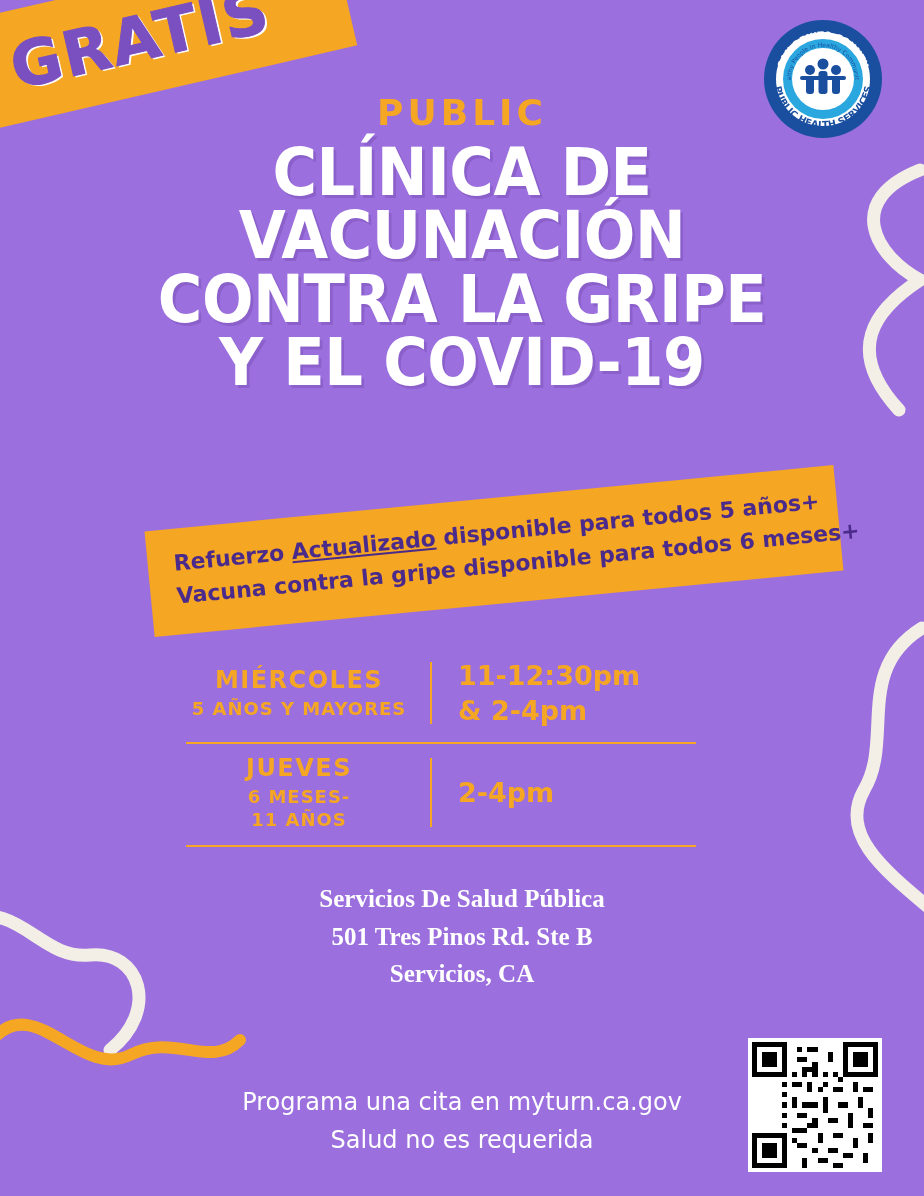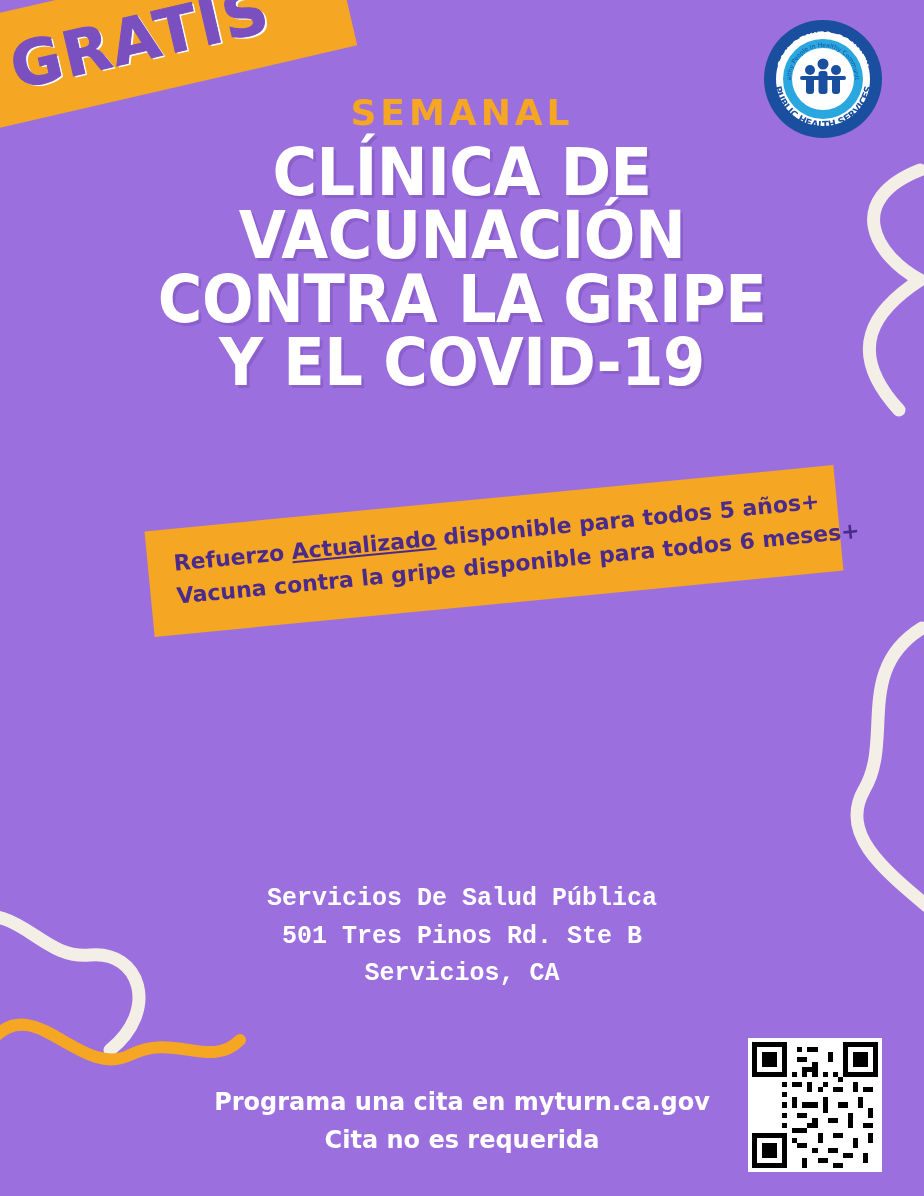--- a/index.html
+++ b/index.html
@@ -161,36 +161,36 @@
     line-height: 1.3;
   }
 
   
   .address {
     position: absolute;
     left: 0;
     right: 0;
     top: 880px;
     text-align: center;
-    font-family: Liberation Mono, monospace;
+    font-family: Liberation Serif, serif;
     font-weight: 700;
     font-size: 25px;
     color: #ffffff;
     line-height: 1.5;
   }
 
   
   .footer {
     position: absolute;
     left: 0;
     right: 0;
     top: 1083px;
     text-align: center;
     font-family: "DejaVu Sans", sans-serif;
-    font-weight: 700;
+    font-weight: 400;
     font-size: 24px;
     color: #ffffff;
     line-height: 1.6;
   }
 
   
   .qr {
     position: absolute;
     right: 42px;
     bottom: 24px;
@@ -250,44 +250,68 @@
         <circle cx="61" cy="46" r="5.5"></circle>
           <rect x="56.5" y="53" width="9" height="23" rx="3"></rect>
         <circle cx="74" cy="52" r="5"></circle>
           <rect x="70" y="58" width="8" height="18" rx="3"></rect>
         <path d="M40 60 L82 60" stroke="#1a4fa0" stroke-width="4" stroke-linecap="round"></path>
       </g>
     </svg>
   </div>
 
   <div class="headline-wrap">
-    <div class="kicker">SEMANAL</div>
+    <div class="kicker">PUBLIC</div>
     <div class="headline">
       <span class="line">CLÍNICA DE</span>
       <span class="line">VACUNACIÓN</span>
       <span class="line">CONTRA LA GRIPE</span>
       <span class="line">Y EL COVID-19</span>
     </div>
   </div>
 
   <div class="banner">
     <div class="banner-line"><span>Refuerzo </span><u>Actualizado</u><span> disponible para todos 5 años+</span></div>
     <div class="banner-line">Vacuna contra la gripe disponible para todos 6 meses+</div>
   </div>
 
+  <div class="schedule">
+    <div class="sched-row">
+      <div class="sched-left">
+        <div class="day">MIÉRCOLES</div>
+        <div class="ages">5 AÑOS Y MAYORES</div>
+      </div>
+      <div class="divider-v"></div>
+      <div class="sched-right">
+        <div class="time" style="white-space:pre-line;">11-12:30pm
+&amp; 2-4pm</div>
+      </div>
+    </div>
+    <div class="sched-row last">
+      <div class="sched-left">
+        <div class="day">JUEVES</div>
+        <div class="ages" style="white-space:pre-line;">6 MESES-
+11 AÑOS</div>
+      </div>
+      <div class="divider-v"></div>
+      <div class="sched-right">
+        <div class="time">2-4pm</div>
+      </div>
+    </div>
+  </div>
 
   <div class="address">
     <div>Servicios De Salud Pública</div>
     <div>501 Tres Pinos Rd. Ste B</div>
     <div>Servicios, CA</div>
   </div>
 
   <div class="footer">
     <div>Programa una cita en myturn.ca.gov</div>
-    <div>Cita no es requerida</div>
+    <div>Salud no es requerida</div>
   </div>
 
   <div class="qr">
     <svg width="126" height="126" viewBox="0 0 25 25" shape-rendering="crispEdges">
       <rect width="25" height="25" fill="#ffffff"></rect>
       <g fill="#000000">
 
         <rect x="0" y="0" width="7" height="1"></rect>
           <rect x="0" y="6" width="7" height="1"></rect>
         <rect x="0" y="0" width="1" height="7"></rect>

